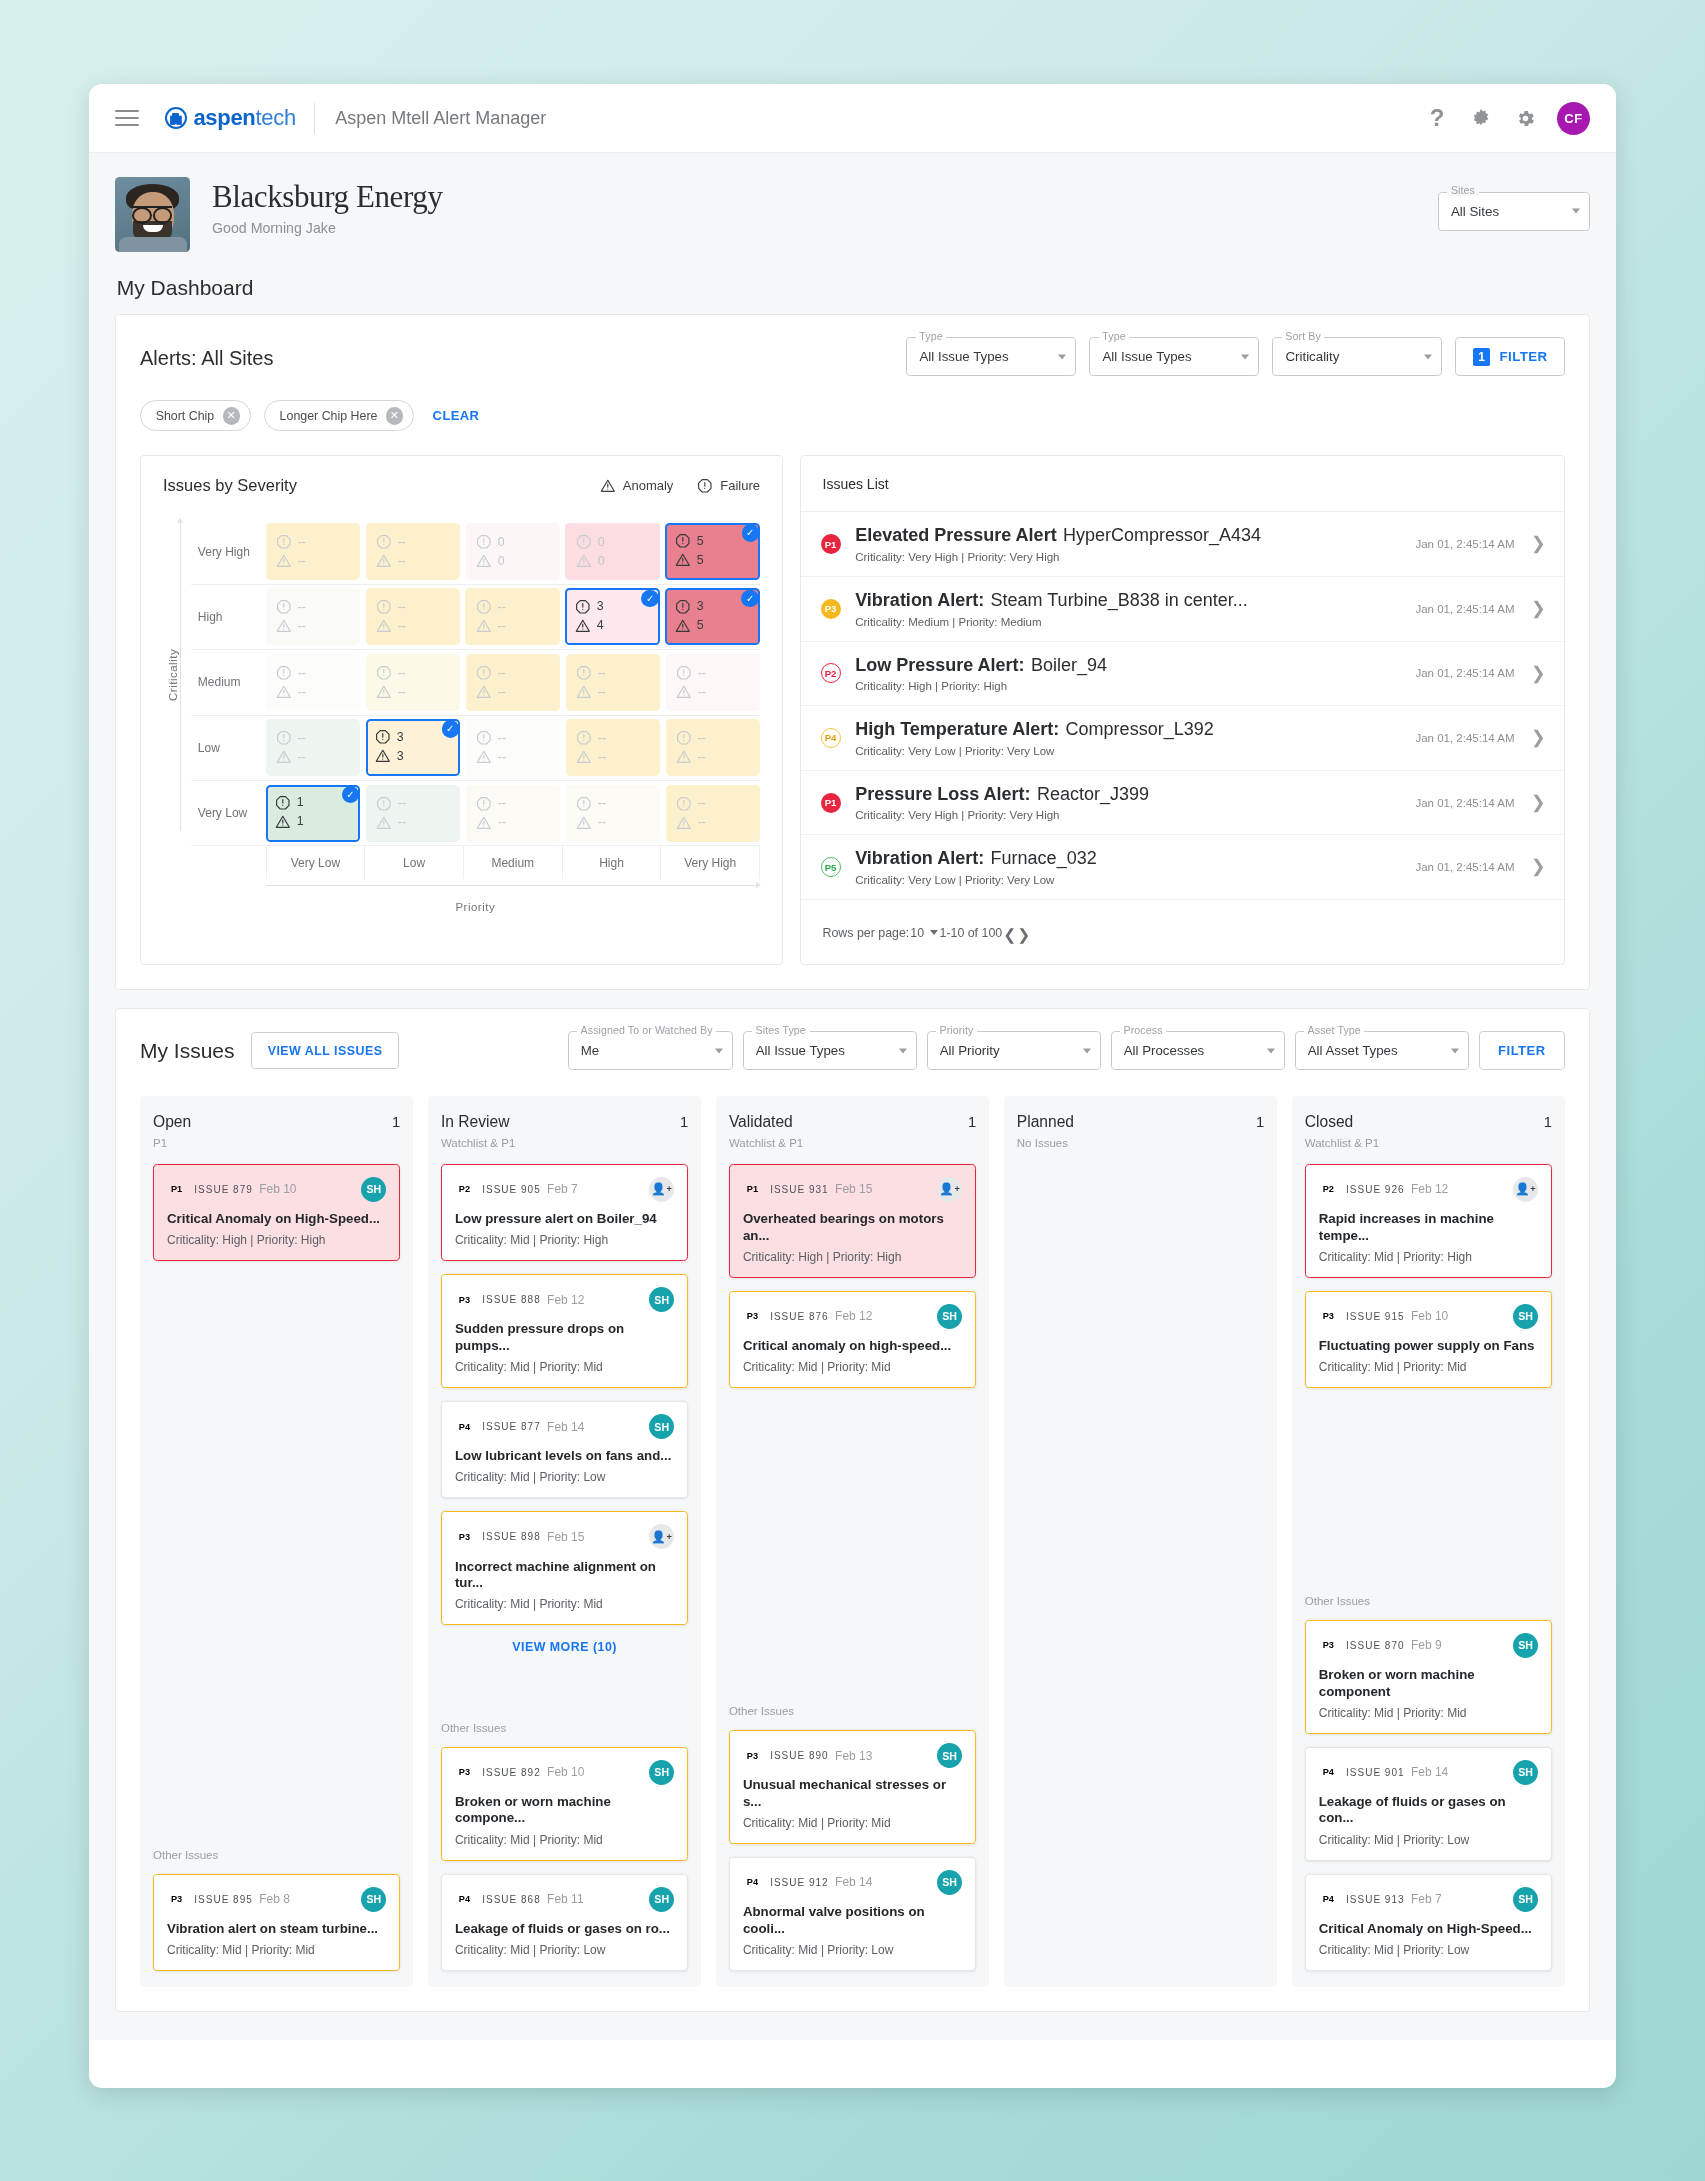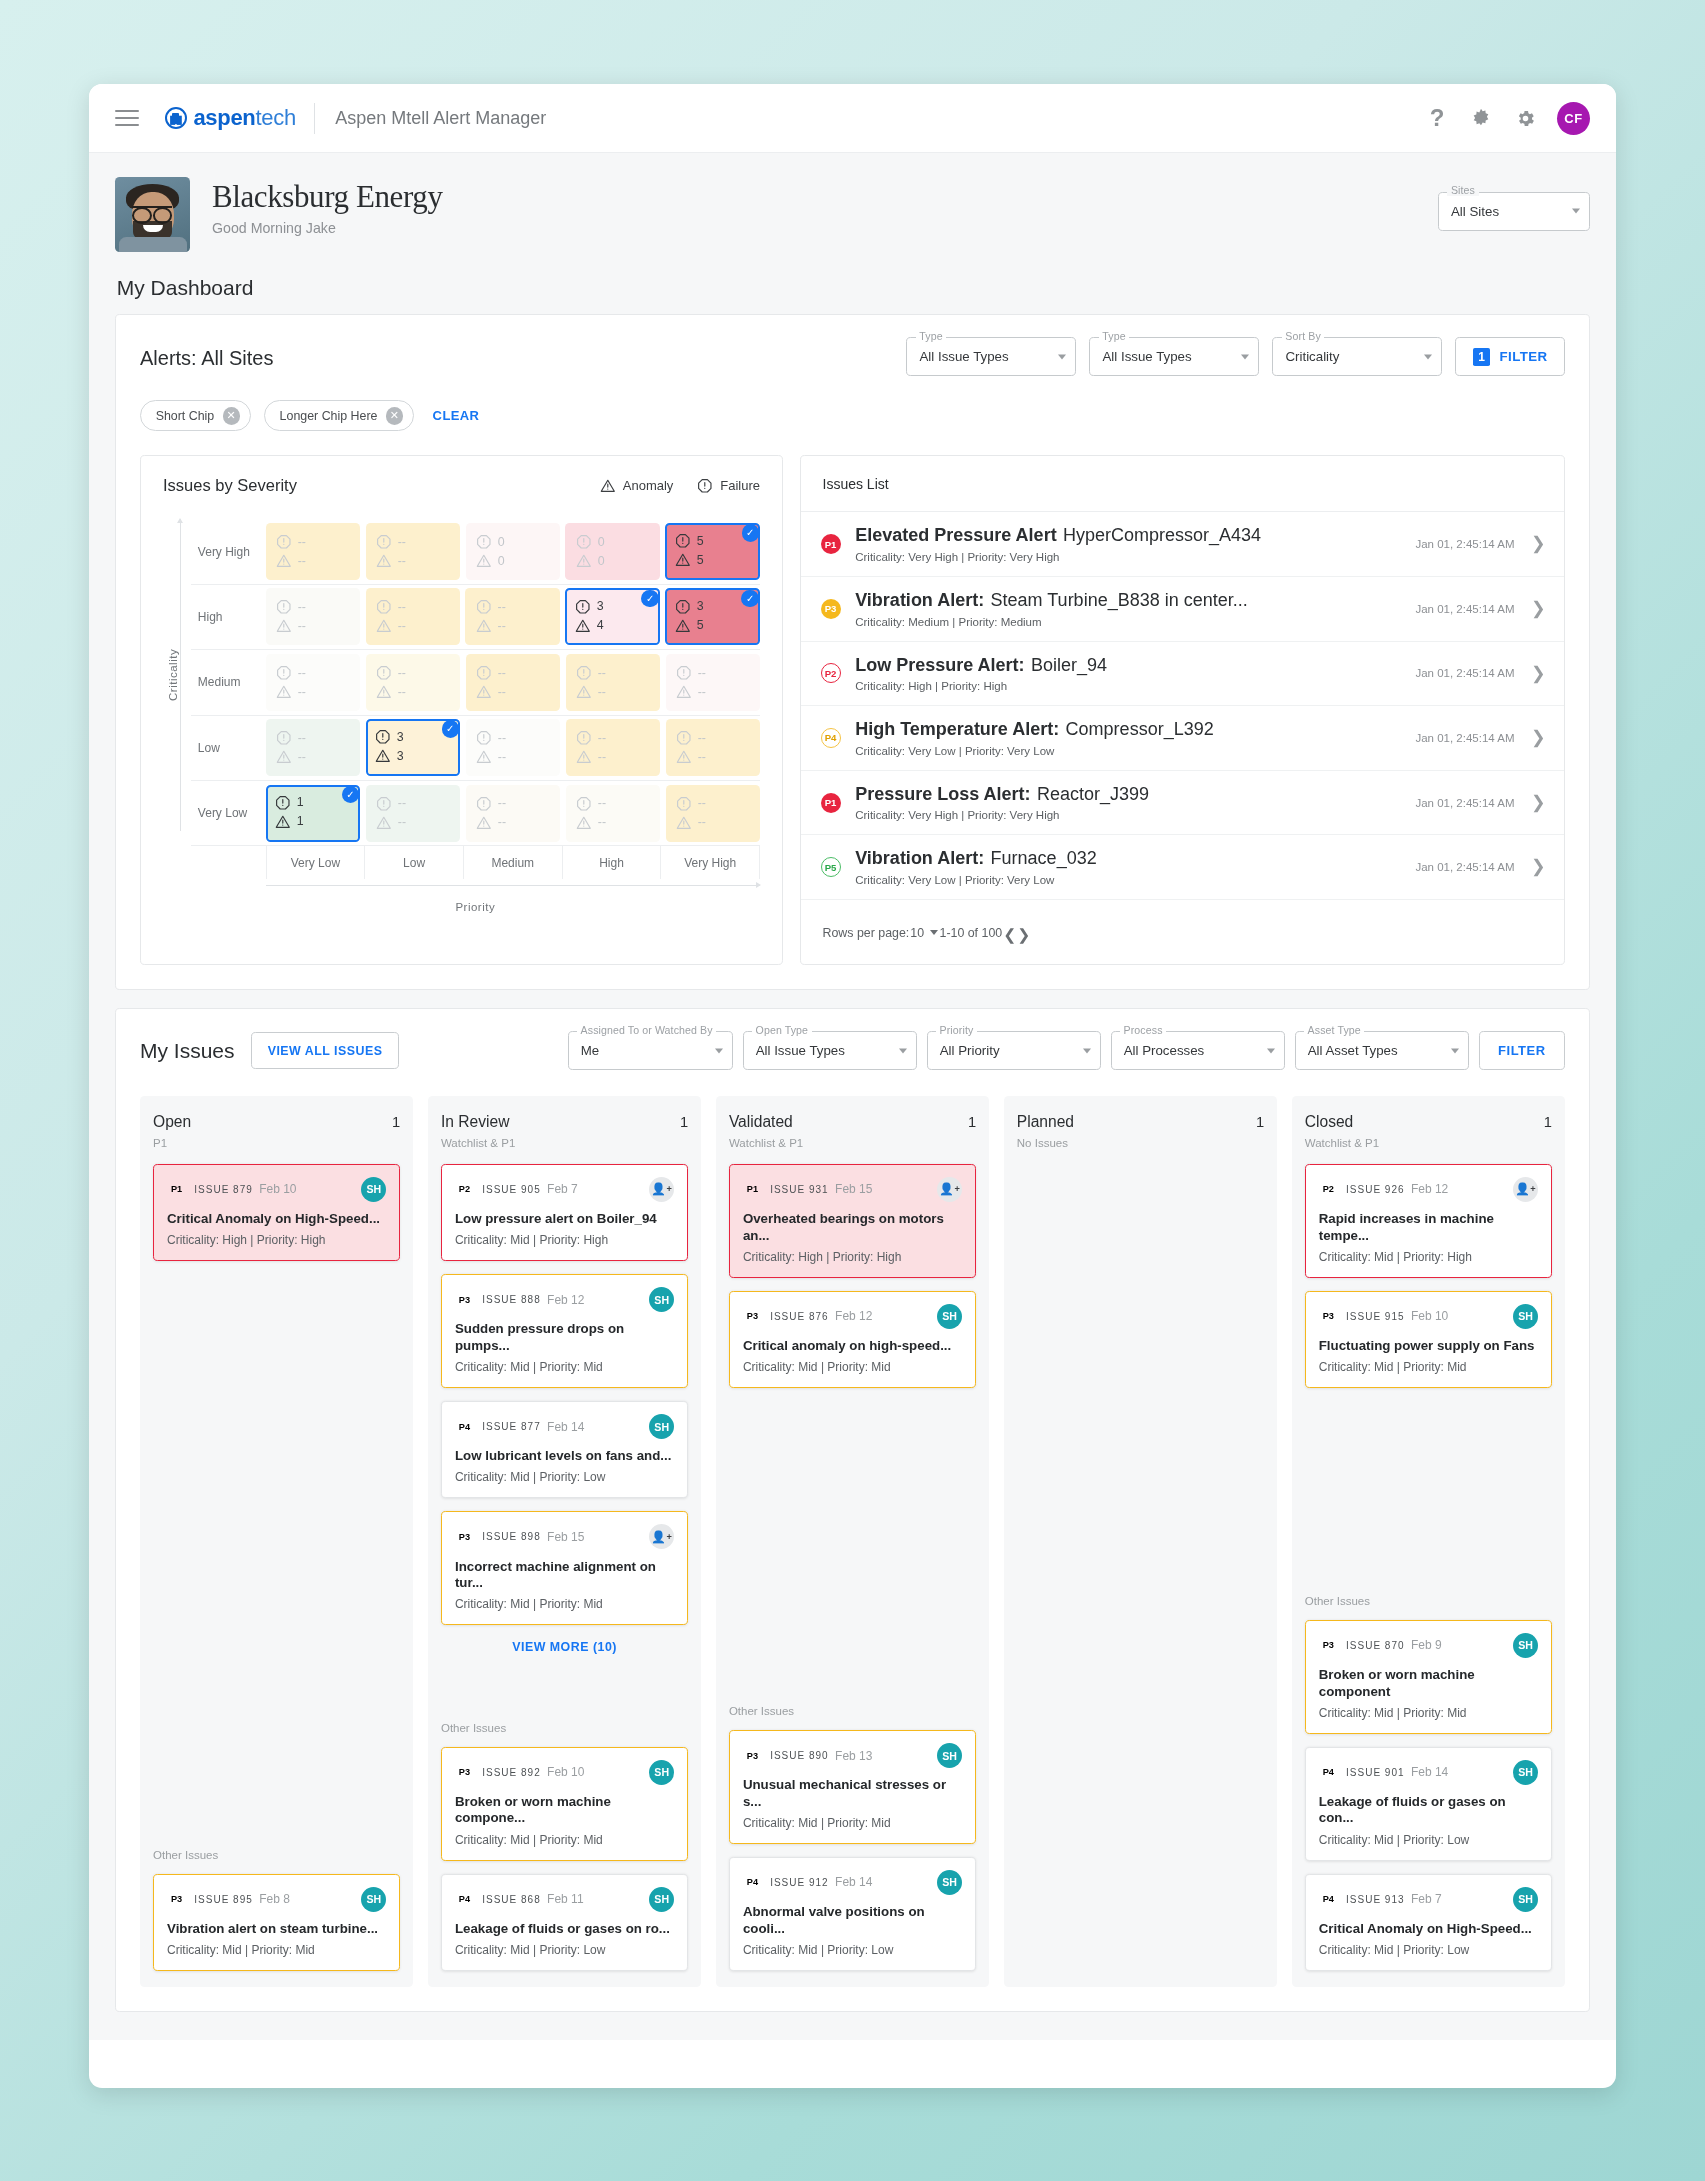--- a/index.html
+++ b/index.html
@@ -1033,21 +1033,21 @@
         <div class="viewall">VIEW ALL ISSUES</div>
         <div class="mi-filters" id="mi-filters">
             <div class="osel f1">
               <div class="lg">Assigned To or Watched By</div>
               <div class="box">
                 <span>Me</span>
               </div>
               <div class="car"></div>
             </div>
             <div class="osel f2">
-              <div class="lg">Open Type</div>
+              <div class="lg">Sites Type</div>
               <div class="box">
                 <span>All Issue Types</span>
               </div>
               <div class="car"></div>
             </div>
             <div class="osel f2">
               <div class="lg">Priority</div>
               <div class="box">
                 <span>All Priority</span>
               </div>

